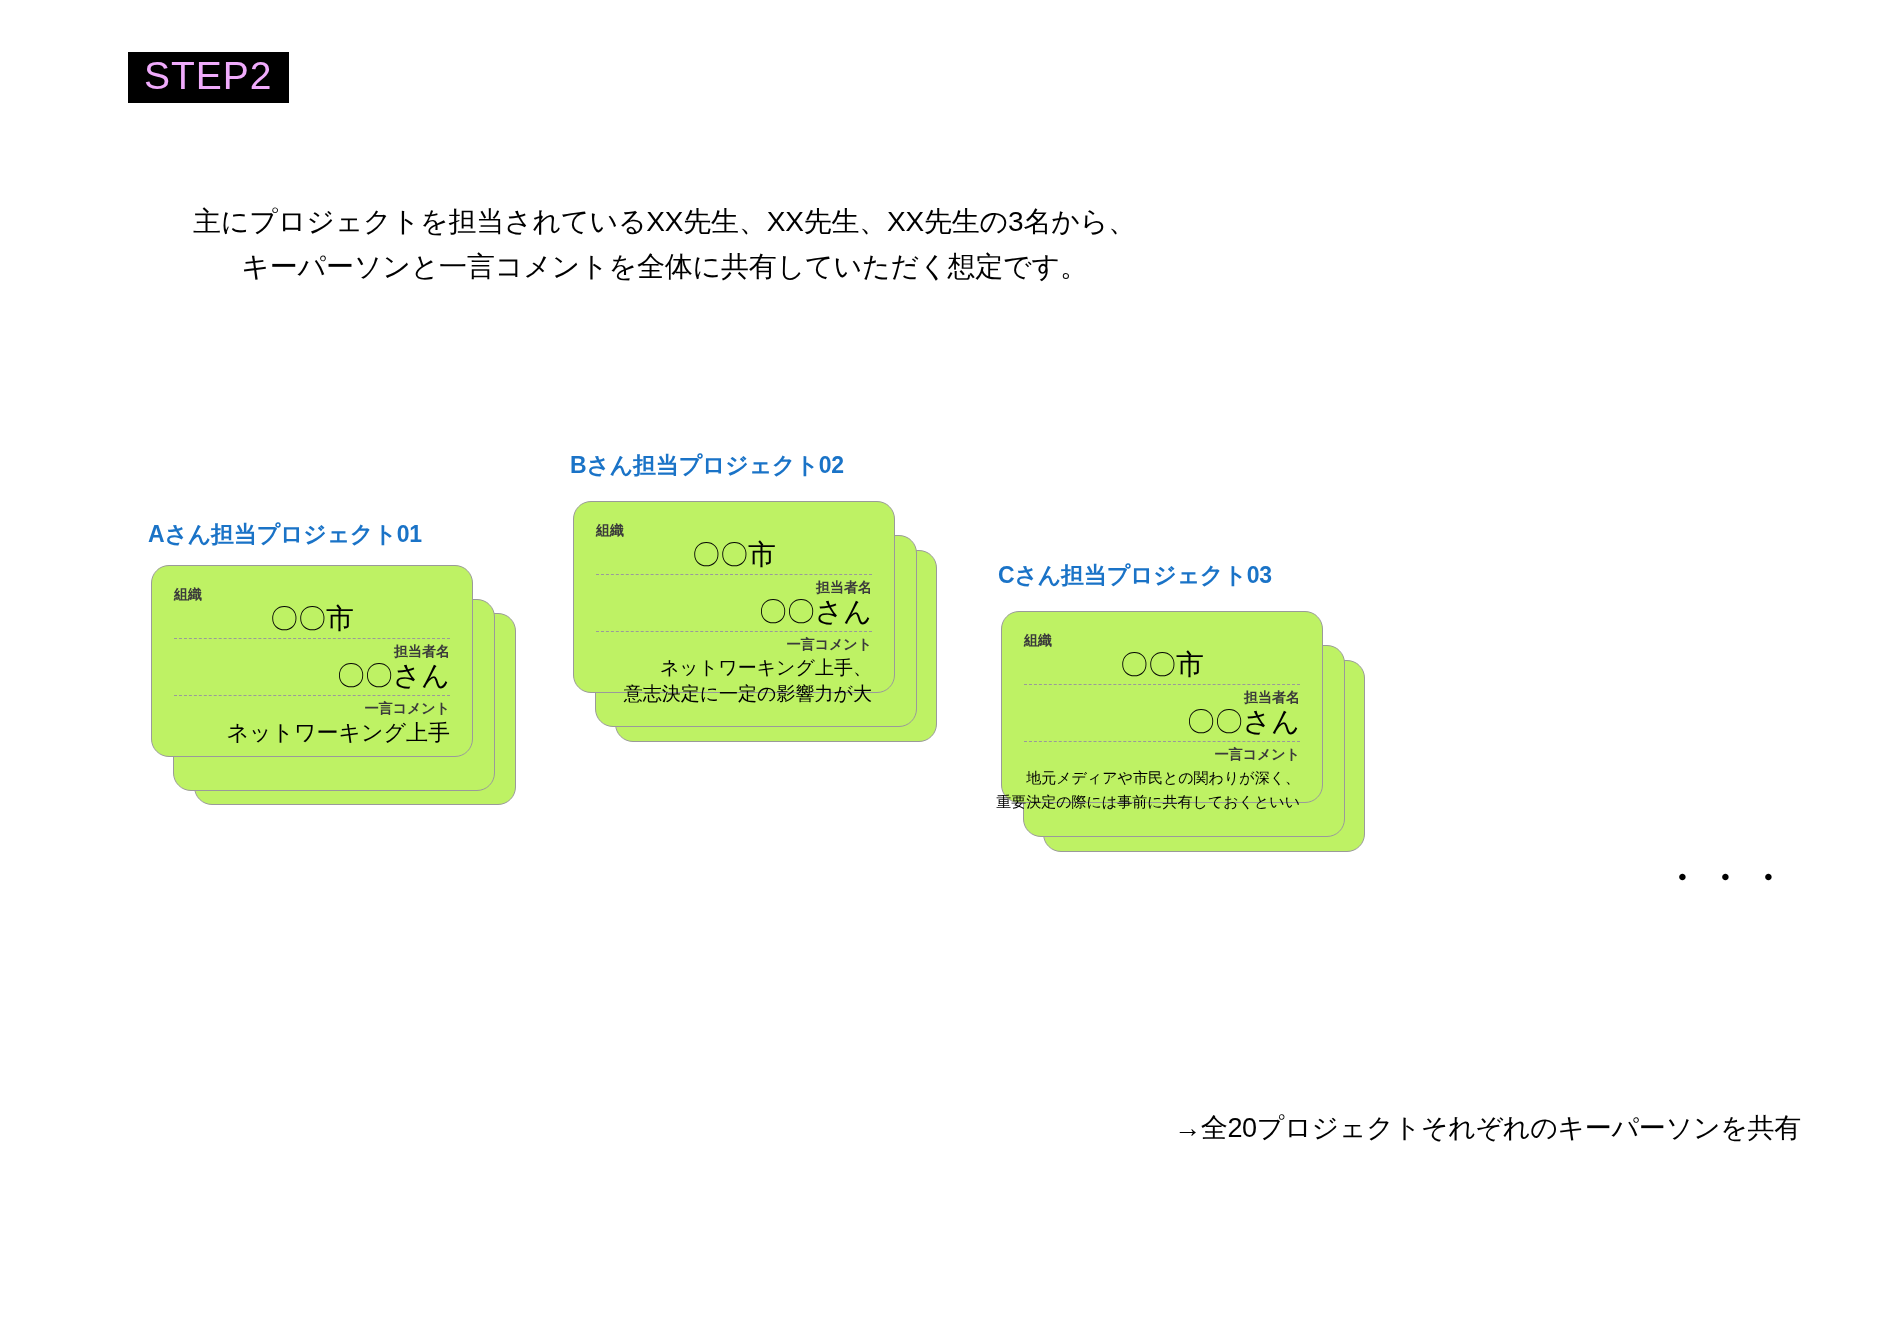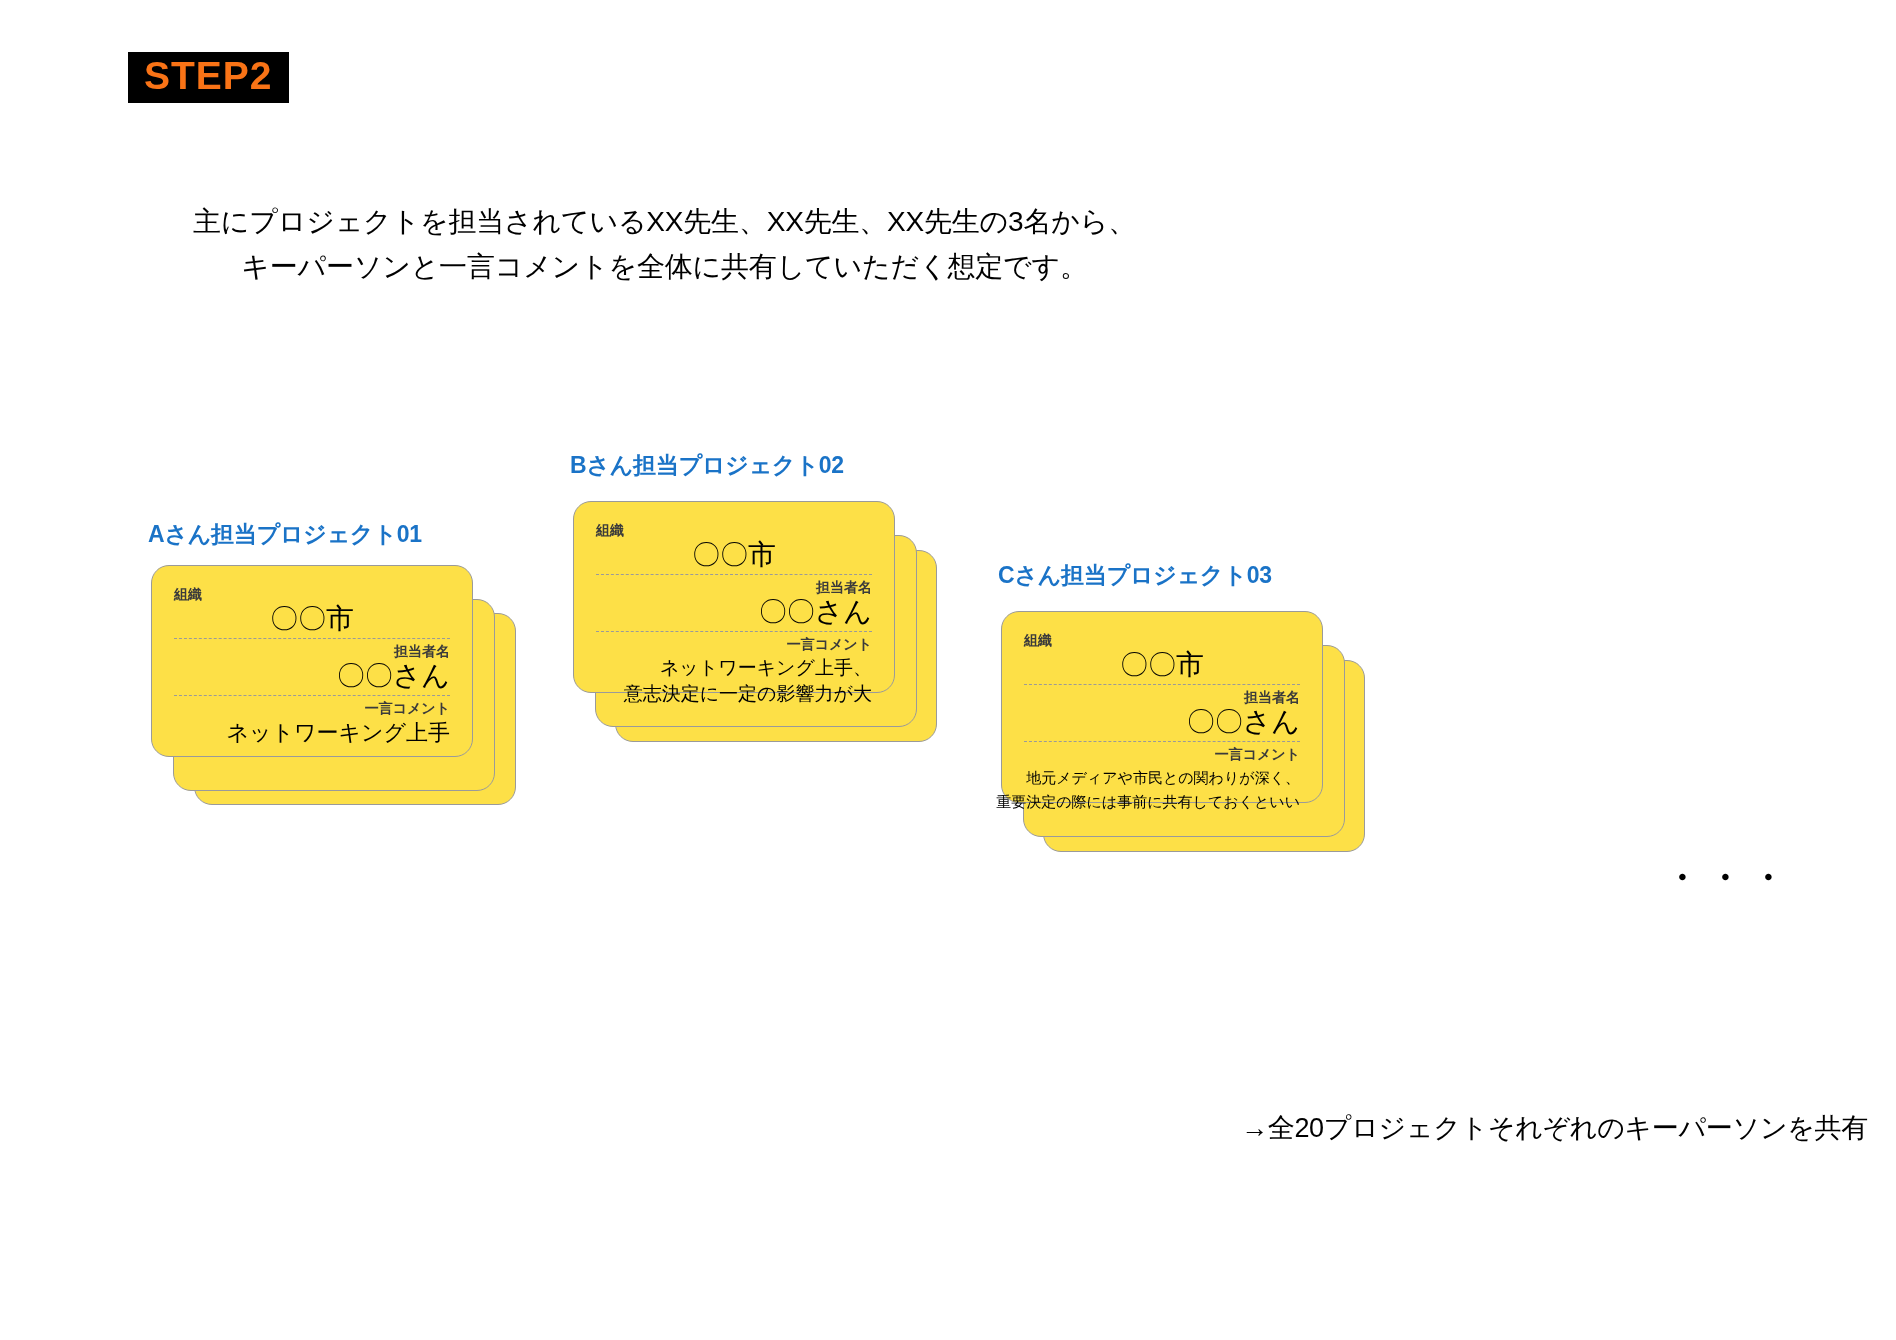--- a/index.html
+++ b/index.html
@@ -20,23 +20,23 @@
   #title-row {
     position: absolute;
     left: 128px;
     top: 52px;
     display: flex;
     align-items: center;
     gap: 18px;
   }
   #step-badge {
     background: #000000;
-    color: #f97316;
+    color: #f0abfc;
     font-size: 39px;
-    font-weight: bold;
+    font-weight: normal;
     letter-spacing: 1px;
     padding: 4px 16px 6px 16px;
     line-height: 1.05;
   }
   #title-text {
     font-size: 40px;
     font-weight: bold;
     letter-spacing: -0.5px;
     white-space: nowrap;
   }
@@ -72,21 +72,21 @@
     font-weight: bold;
     color: #1a73c7;
     letter-spacing: -0.2px;
     white-space: nowrap;
   }
   .stack {
     position: absolute;
   }
   .card {
     position: absolute;
-    background: #fde047;
+    background: #bef264;
     border: 1.5px solid #9a9a9a;
     border-radius: 18px;
     box-sizing: border-box;
   }
   .card.front {
     z-index: 3;
   }
   .card.mid {
     z-index: 2;
   }
@@ -150,21 +150,21 @@
     top: 855px;
     font-size: 34px;
     font-weight: bold;
     letter-spacing: 9px;
     color: #000000;
   }
 
   
   #footer-note {
     position: absolute;
-    left: 1241px;
+    left: 1174px;
     top: 1110px;
     font-size: 27px;
     letter-spacing: -0.3px;
     white-space: nowrap;
   }
 </style>
 </head>
 <body>
 
 <div id="title-row">

